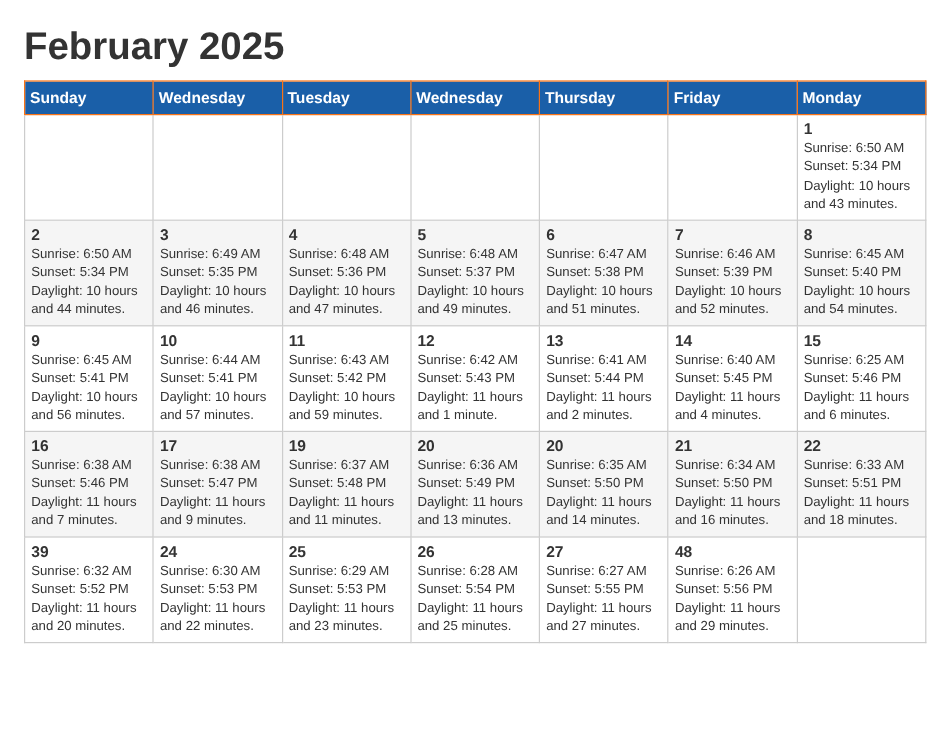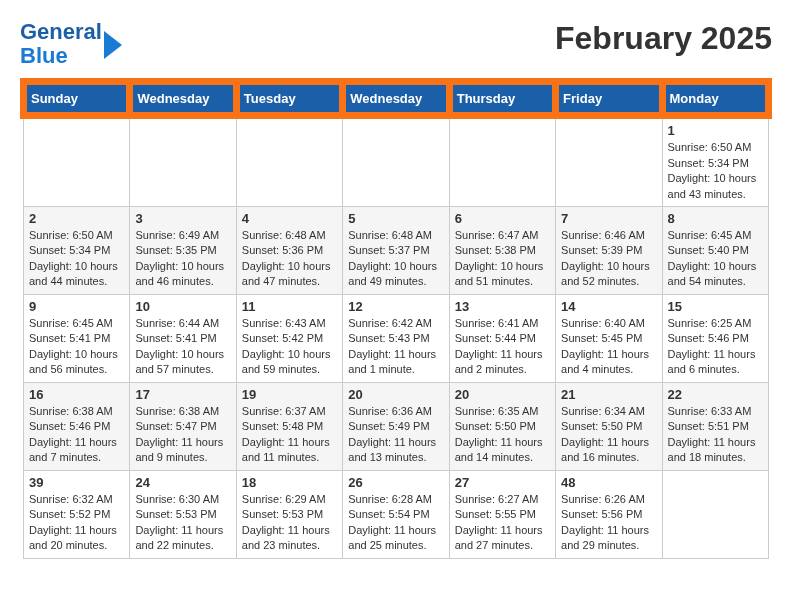--- a/index.html
+++ b/index.html
@@ -55,21 +55,21 @@
       border-collapse: collapse;
       table-layout: fixed;
     }
     thead th {
       background-color: #1a5fa8;
       color: #fff;
       font-size: 13px;
       font-weight: bold;
       padding: 6px 4px;
       text-align: left;
-      border: 7px solid #f97316;
+      border: 1px solid #f97316;
     }
     tbody td {
       border: 1px solid #ccc;
       vertical-align: top;
       padding: 4px 5px;
       height: 88px;
       font-size: 11px;
       color: #333;
       background: #fff;
     }
@@ -88,29 +88,20 @@
       color: #333;
     }
     .empty-cell {
       background: #fff !important;
     }
   </style>
 </head>
 <body>
 
 <div class="header">
-  <div class="logo">
-    <div>
-      <div class="logo-text">
-        <span>General</span><br>
-        <span style="color:#1a7ad4;">Blue</span>
-      </div>
-    </div>
-    <div class="logo-arrow"></div>
-  </div>
   <div class="title-block">
     <div class="month-title">February 2025</div>
   </div>
 </div>
 
 <table>
   <thead>
     <tr>
         <th>Sunday</th>
         <th>Wednesday</th>
@@ -275,21 +266,21 @@
 Sunset: 5:52 PM
 Daylight: 11 hours and 20 minutes.</div>
         </td>
         <td>
           <span class="day-number">24</span>
           <div class="cell-content">Sunrise: 6:30 AM
 Sunset: 5:53 PM
 Daylight: 11 hours and 22 minutes.</div>
         </td>
         <td>
-          <span class="day-number">18</span>
+          <span class="day-number">25</span>
           <div class="cell-content">Sunrise: 6:29 AM
 Sunset: 5:53 PM
 Daylight: 11 hours and 23 minutes.</div>
         </td>
         <td>
           <span class="day-number">26</span>
           <div class="cell-content">Sunrise: 6:28 AM
 Sunset: 5:54 PM
 Daylight: 11 hours and 25 minutes.</div>
         </td>

